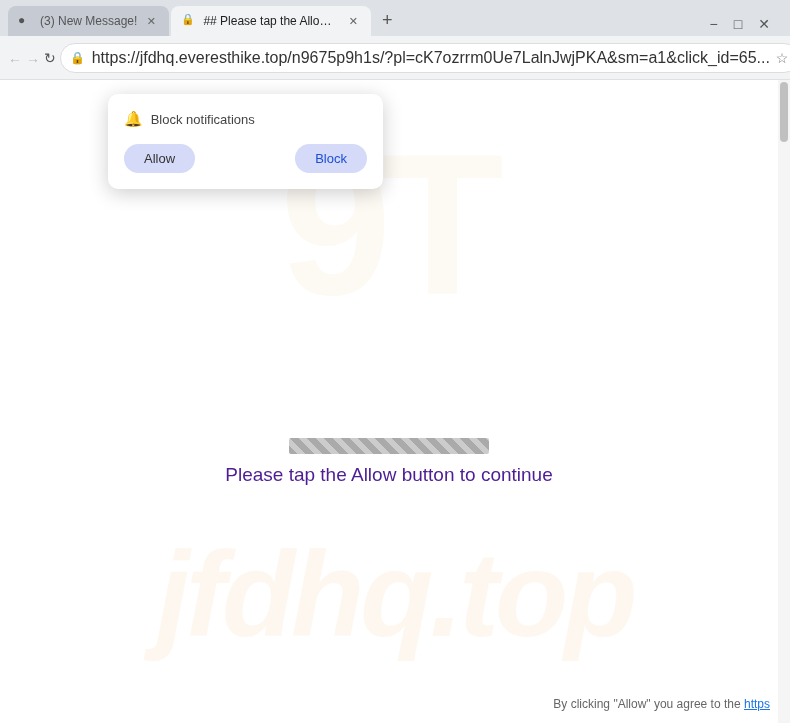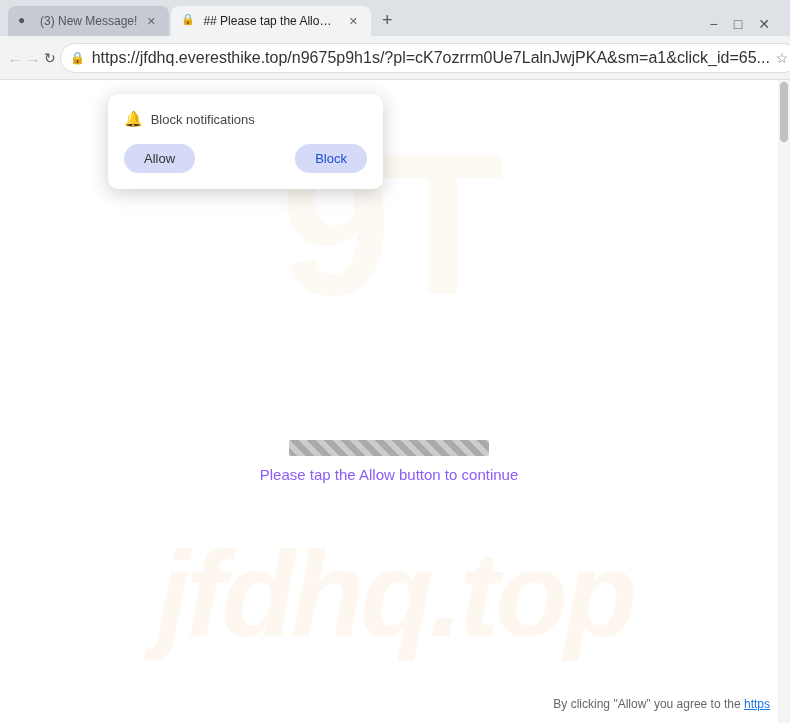--- a/index.html
+++ b/index.html
@@ -347,22 +347,22 @@
         45deg,
         #aaa,
         #aaa 6px,
         #ccc 6px,
         #ccc 12px
       );
       border-radius: 2px;
     }
 
     .loading-text {
-      font-size: 15px;
-      color: #8b5cf6;
+      font-size: 19px;
+      color: #4c1d95;
       text-align: center;
     }
 
     .bottom-terms {
       position: absolute;
       bottom: 12px;
       right: 20px;
       font-size: 12px;
       color: #666;
     }

